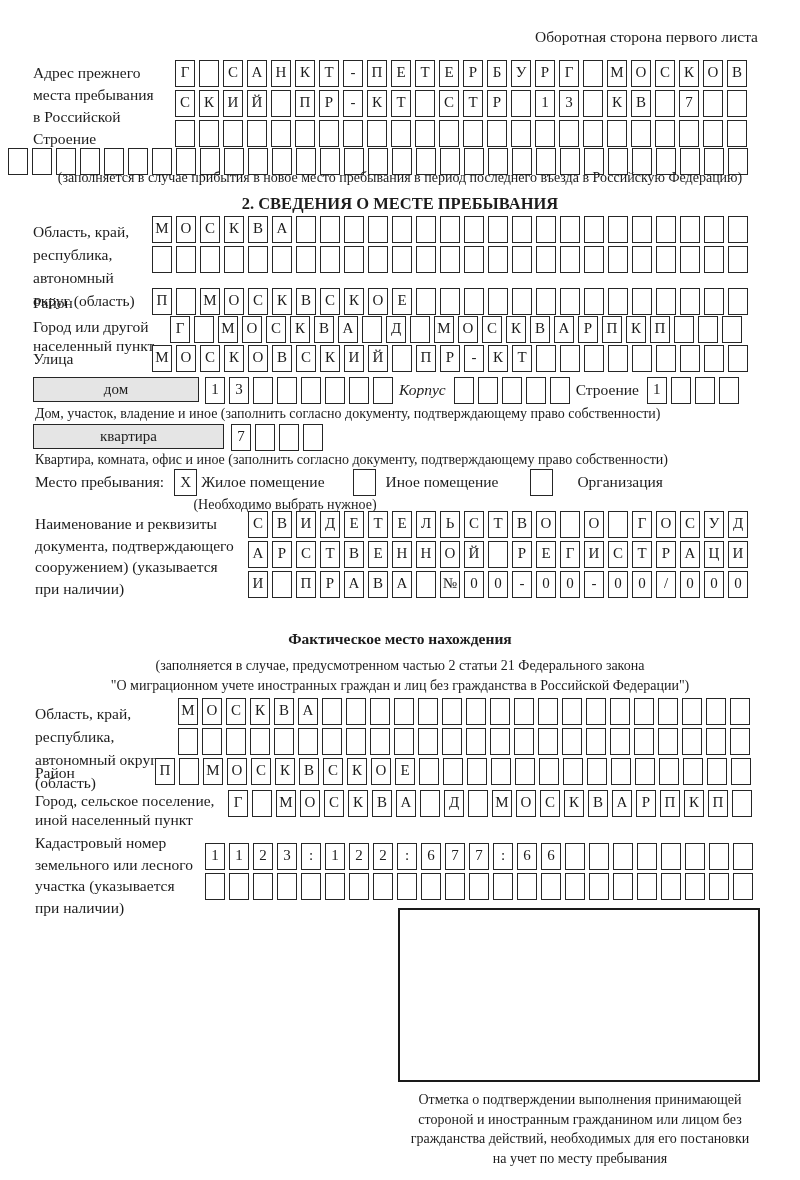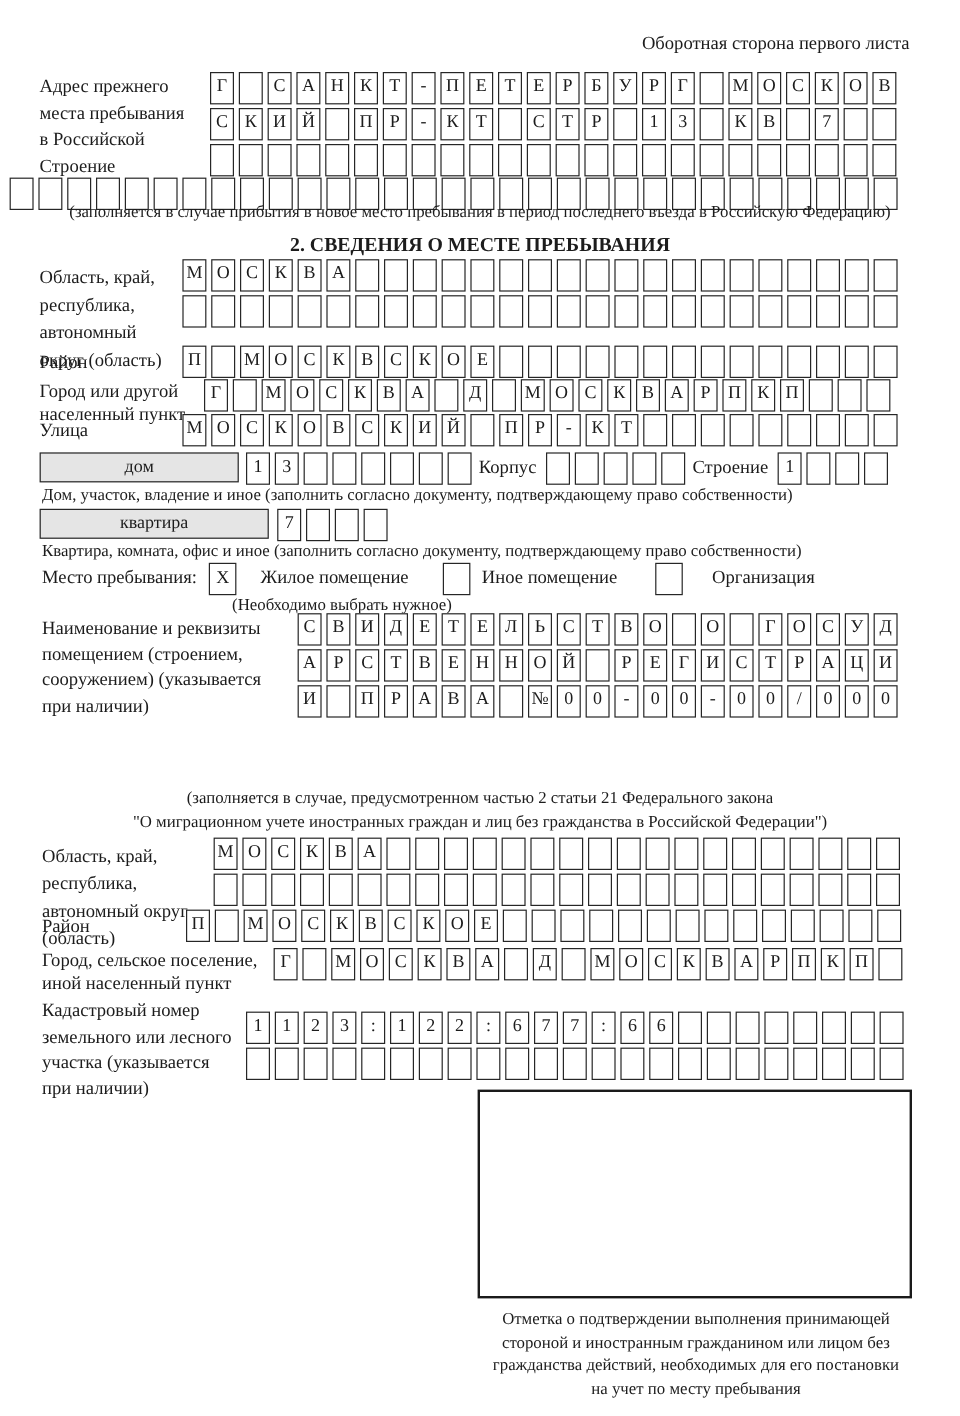--- a/index.html
+++ b/index.html
@@ -80,56 +80,57 @@
     <div>населенный пункт</div>
   </div>
   <div class="abs cellrow" style="left:170px;top:316px;"><span class="cell">Г</span><span class="cell"></span><span class="cell">М</span><span class="cell">О</span><span class="cell">С</span><span class="cell">К</span><span class="cell">В</span><span class="cell">А</span><span class="cell"></span><span class="cell">Д</span><span class="cell"></span><span class="cell">М</span><span class="cell">О</span><span class="cell">С</span><span class="cell">К</span><span class="cell">В</span><span class="cell">А</span><span class="cell">Р</span><span class="cell">П</span><span class="cell">К</span><span class="cell">П</span><span class="cell"></span><span class="cell"></span><span class="cell"></span></div>
 
   <div class="abs lbl" style="left:33px;top:348px;">Улица</div>
   <div class="abs cellrow" style="left:152px;top:345px;"><span class="cell">М</span><span class="cell">О</span><span class="cell">С</span><span class="cell">К</span><span class="cell">О</span><span class="cell">В</span><span class="cell">С</span><span class="cell">К</span><span class="cell">И</span><span class="cell">Й</span><span class="cell"></span><span class="cell">П</span><span class="cell">Р</span><span class="cell">-</span><span class="cell">К</span><span class="cell">Т</span><span class="cell"></span><span class="cell"></span><span class="cell"></span><span class="cell"></span><span class="cell"></span><span class="cell"></span><span class="cell"></span><span class="cell"></span><span class="cell"></span></div>
 
   <div class="abs flexline" style="left:33px;top:377px;">
     <span class="widebox house-rect">дом</span>
     <span class="cellrow" style="margin-left:6px;"><span class="cell">1</span><span class="cell">3</span><span class="cell"></span><span class="cell"></span><span class="cell"></span><span class="cell"></span><span class="cell"></span><span class="cell"></span></span>
-    <span class="inline-lbl" style="margin:0 8px 0 2px;">Корпус</span>
+    <span class="inline-lbl" style="margin:0 8px 0 2px;font-style:italic;">Корпус</span>
     <span class="cellrow"><span class="cell"></span><span class="cell"></span><span class="cell"></span><span class="cell"></span><span class="cell"></span></span>
     <span class="inline-lbl" style="margin:0 8px 0 2px;">Строение</span>
     <span class="cellrow"><span class="cell">1</span><span class="cell"></span><span class="cell"></span><span class="cell"></span></span>
   </div>
   <div class="abs cap" style="left:35px;top:406px;">Дом, участок, владение и иное (заполнить согласно документу, подтверждающему право собственности)</div>
 
   <div class="abs flexline" style="left:33px;top:424px;">
     <span class="widebox apt-rect">квартира</span>
     <span class="cellrow" style="margin-left:7px;"><span class="cell">7</span><span class="cell"></span><span class="cell"></span><span class="cell"></span></span>
   </div>
   <div class="abs cap" style="left:35px;top:452px;">Квартира, комната, офис и иное (заполнить согласно документу, подтверждающему право собственности)</div>
 
   <div class="abs flexline" style="left:35px;top:468px;align-items:center;height:28px;">
     <span style="font-size:15.5px;">Место пребывания:</span>
     <span class="checkbox" style="margin-left:10px;">X</span>
-    <span style="font-size:15.5px;margin-left:20px;text-align:center;">Жилое помещение</span>
+    <span style="font-size:15.5px;margin-left:4px;text-align:center;">Жилое помещение</span>
     <span class="checkbox" style="margin-left:28px;"></span>
     <span style="font-size:15.5px;margin-left:10px;">Иное помещение</span>
     <span class="checkbox" style="margin-left:32px;"></span>
     <span style="font-size:15.5px;margin-left:24px;">Организация</span>
   </div>
   <div class="abs cap" style="left:120px;top:497px;width:330px;text-align:center;">(Необходимо выбрать нужное)</div>
 
   <div class="abs" style="left:35px;top:513px;width:212px;font-size:15.5px;line-height:21.5px;">
     <div>Наименование и реквизиты</div>
-    <div>помещением (строением,</div>
+    <div>документа, подтверждающего</div>
     <div>сооружением) (указывается</div>
     <div>при наличии)</div>
   </div>
   <div class="abs rowstack" style="left:248px;top:511px;">
     <div class="cellrow"><span class="cell">С</span><span class="cell">В</span><span class="cell">И</span><span class="cell">Д</span><span class="cell">Е</span><span class="cell">Т</span><span class="cell">Е</span><span class="cell">Л</span><span class="cell">Ь</span><span class="cell">С</span><span class="cell">Т</span><span class="cell">В</span><span class="cell">О</span><span class="cell"></span><span class="cell">О</span><span class="cell"></span><span class="cell">Г</span><span class="cell">О</span><span class="cell">С</span><span class="cell">У</span><span class="cell">Д</span></div>
     <div class="cellrow"><span class="cell">А</span><span class="cell">Р</span><span class="cell">С</span><span class="cell">Т</span><span class="cell">В</span><span class="cell">Е</span><span class="cell">Н</span><span class="cell">Н</span><span class="cell">О</span><span class="cell">Й</span><span class="cell"></span><span class="cell">Р</span><span class="cell">Е</span><span class="cell">Г</span><span class="cell">И</span><span class="cell">С</span><span class="cell">Т</span><span class="cell">Р</span><span class="cell">А</span><span class="cell">Ц</span><span class="cell">И</span></div>
     <div class="cellrow"><span class="cell">И</span><span class="cell"></span><span class="cell">П</span><span class="cell">Р</span><span class="cell">А</span><span class="cell">В</span><span class="cell">А</span><span class="cell"></span><span class="cell">№</span><span class="cell">0</span><span class="cell">0</span><span class="cell">-</span><span class="cell">0</span><span class="cell">0</span><span class="cell">-</span><span class="cell">0</span><span class="cell">0</span><span class="cell">/</span><span class="cell">0</span><span class="cell">0</span><span class="cell">0</span></div>
   </div>
 
+  <div class="abs subtitle center" style="top:630px;">Фактическое место нахождения</div>
   <div class="abs cap center" style="top:656px;font-size:14px;line-height:20px;">(заполняется в случае, предусмотренном частью 2 статьи 21 Федерального закона</div>
   <div class="abs cap center" style="top:676px;font-size:14px;line-height:20px;">"О миграционном учете иностранных граждан и лиц без гражданства в Российской Федерации")</div>
 
   <div class="abs" style="left:35px;top:702px;width:142px;font-size:15.5px;line-height:23px;">
     <div>Область, край,</div>
     <div>республика,</div>
     <div>автономный округ</div>
     <div>(область)</div>
   </div>
   <div class="abs rowstack" style="left:178px;top:698px;">

